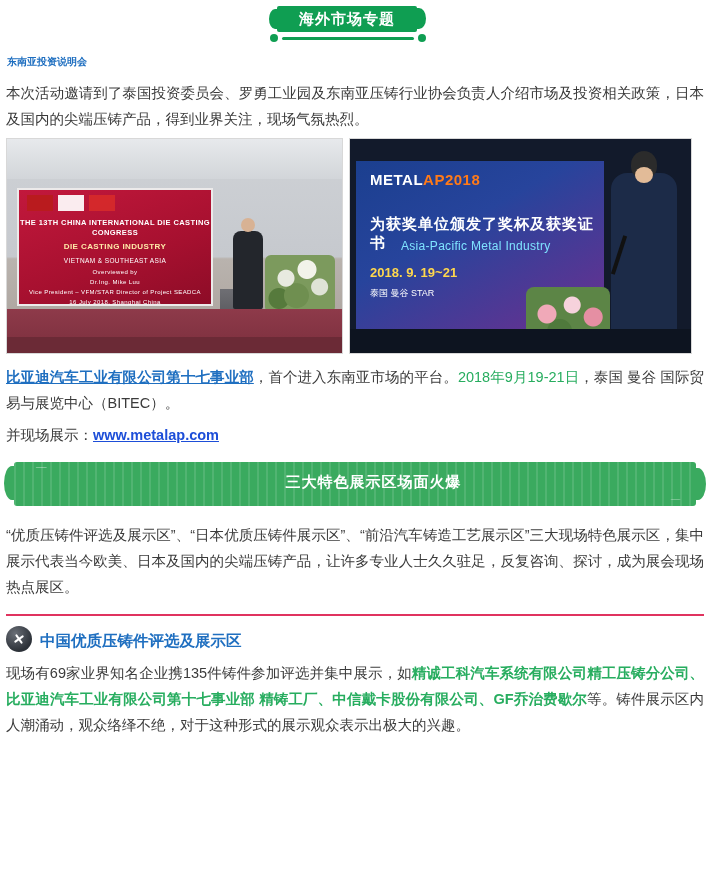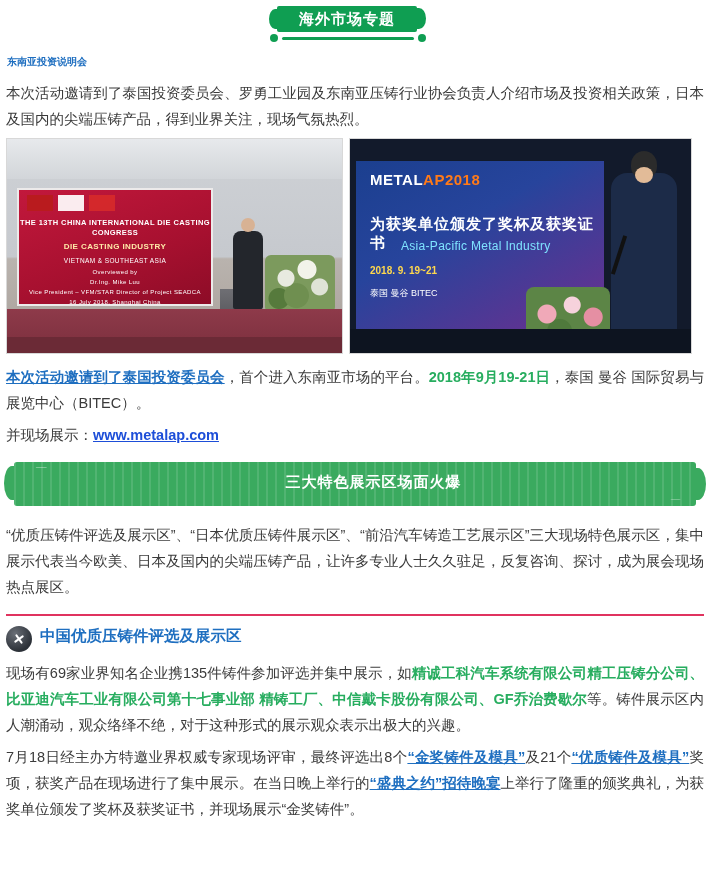--- a/index.html
+++ b/index.html
@@ -99,21 +99,21 @@
     line-height: 26px;
     margin: 0 4px 6px 4px;
     color: #3b3b3b;
     text-align: justify;
   }
   .link-blue {
     color: #1f6fc0;
     text-decoration: underline;
     font-weight: bold;
   }
-  .green-text { color: #27ad5f; font-weight: bold; }
+  .green-text { color: #27ad5f; }
   .url-link {
     color: #1d4ed8;
     text-decoration: underline;
     font-weight: bold;
   }
 
   
   .photo-row {
     display: flex;
     gap: 6px;
@@ -204,21 +204,21 @@
   .ph-r-metal .m2 { color: #ff7a18; }
   .ph-r-cn {
     position: absolute; left: 14px; top: 54px; font-size: 15px; font-weight: bold;
     color: #ffffff; letter-spacing: 1px;
   }
   .ph-r-en {
     position: absolute; left: 14px; top: 78px; font-size: 12px; font-weight: normal;
     color: #7fe3ff; letter-spacing: .3px; margin-left: 31px;
   }
   .ph-r-date {
-    position: absolute; left: 14px; top: 104px; font-size: 10px; font-weight: bold;
+    position: absolute; left: 14px; top: 104px; font-size: 13px; font-weight: bold;
     color: #ffd84d;
   }
   .ph-r-venue {
     position: absolute; left: 14px; top: 126px; font-size: 9px; color: #ffffff;
     line-height: 13px;
   }
   .ph-r-speaker {
     position: absolute; right: 14px; top: 34px; width: 66px; height: 170px;
     background: #1c2b48; border-radius: 16px 16px 0 0;
   }
@@ -282,21 +282,21 @@
   }
 
   
   .hr-pink {
     height: 2px;
     background: #e0335f;
     margin: 14px 4px 10px 4px;
   }
   .icon-head {
     display: flex;
-    align-items: flex-start;
+    align-items: flex-end;
     gap: 8px;
     margin: 0 4px 8px 4px;
   }
   .circle-icon {
     width: 26px; height: 26px; border-radius: 50%;
     background: radial-gradient(circle at 35% 30%, #6a6f77, #2c3138 70%);
     position: relative;
     flex: 0 0 auto;
   }
   .circle-icon span {
@@ -365,32 +365,32 @@
     <div class="photo right">
       <div class="ph-r-bg"></div>
       <div class="ph-r-screen">
         <div class="ph-r-metal">
           <span class="m1">METAL</span><span class="m2">AP2018</span>
         </div>
         <div class="ph-r-cn">为获奖单位颁发了奖杯及获奖证书</div>
         <div class="ph-r-en">Asia-Pacific Metal Industry</div>
         <div class="ph-r-date">2018. 9. 19~21</div>
         <div class="ph-r-venue">泰国 曼谷
-BITEC</div>
+STAR</div>
       </div>
       <div class="ph-r-speaker"></div>
       <div class="ph-r-mic"></div>
       <div class="ph-r-flower"></div>
       <div class="ph-r-floor"></div>
     </div>
 
   </div>
 
   <p class="body-text">
-    <a class="link-blue" href="#">本次活动邀请到了泰国投资委员会</a><span>，首个进入东南亚市场的平台。</span><span class="green-text">2018年9月19-21日</span><span>，泰国 曼谷 国际贸易与展览中心（BITEC）。</span>
+    <a class="link-blue" href="#">比亚迪汽车工业有限公司第十七事业部</a><span>，首个进入东南亚市场的平台。</span><span class="green-text">2018年9月19-21日</span><span>，泰国 曼谷 国际贸易与展览中心（BITEC）。</span>
   </p>
   <p class="body-text">
     <span>并现场展示：</span><a class="url-link" href="#">www.metalap.com</a>
   </p>
 
   <div class="brush-banner">
     <div class="brush-bg"></div>
     <div class="brush-texture"></div>
     <div class="brush-label">三大特色展示区场面火爆</div>
   </div>
@@ -403,17 +403,14 @@
         <span></span>
         <span class="b"></span>
       </div>
     <h2>中国优质压铸件评选及展示区</h2>
   </div>
 
   <p class="body-text indent-text">
     <span>现场有69家业界知名企业携135件铸件参加评选并集中展示，如</span><span class="bold-green">精诚工科汽车系统有限公司精工压铸分公司、比亚迪汽车工业有限公司第十七事业部 精铸工厂、中信戴卡股份有限公司、GF乔治费歇尔</span><span>等。铸件展示区内人潮涌动，观众络绎不绝，对于这种形式的展示观众表示出极大的兴趣。</span>
   </p>
 
-  <p class="body-text indent-text">
-    <span>7月18日经主办方特邀业界权威专家现场评审，最终评选出8个</span><span class="bold-blue">“金奖铸件及模具”</span><span>及21个</span><span class="bold-blue">“优质铸件及模具”</span><span>奖项，获奖产品在现场进行了集中展示。在当日晚上举行的</span><span class="bold-blue">“盛典之约”招待晚宴</span><span>上举行了隆重的颁奖典礼，为获奖单位颁发了奖杯及获奖证书，并现场展示“金奖铸件”。</span>
-  </p>
 
 </div>
 
 </body></html>

